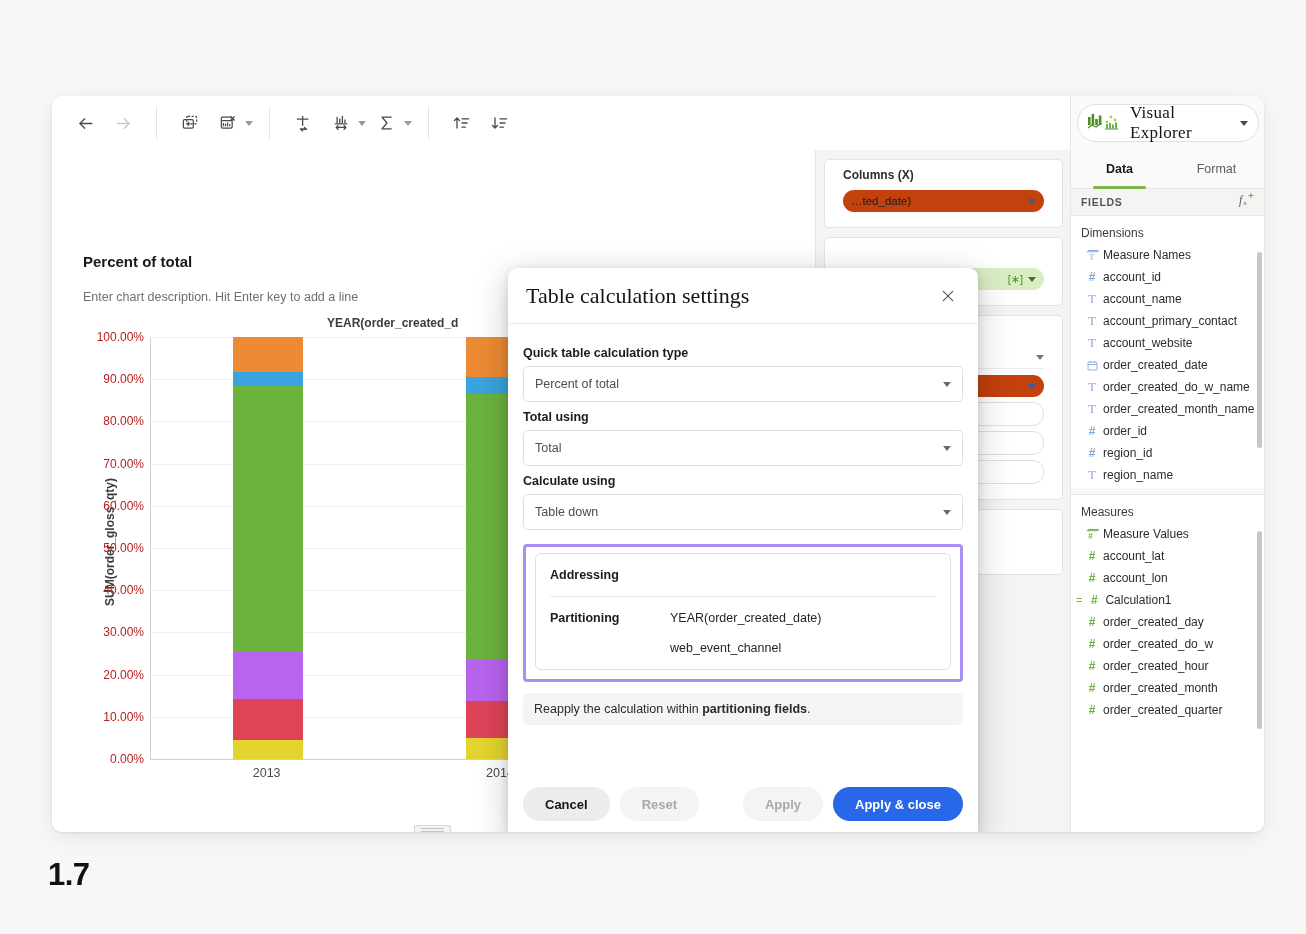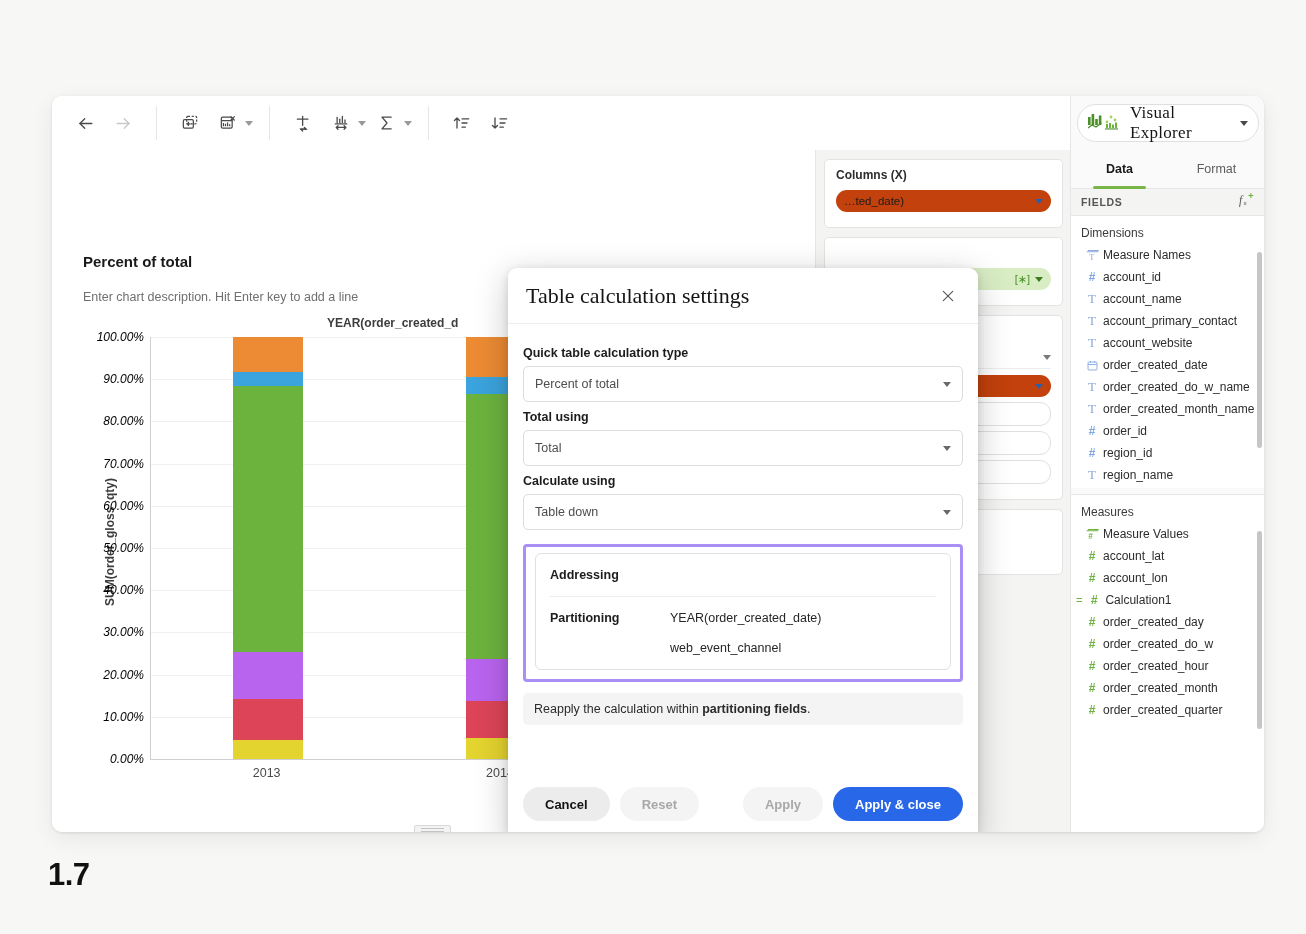--- a/index.html
+++ b/index.html
@@ -52,22 +52,22 @@
   #col-header{
     position:absolute;left:275px;top:166px;font-size:12px;font-weight:bold;color:#3d3d3d;
     white-space:nowrap;
   }
   #y-axis-title{
     position:absolute;left:-72px;top:385px;width:260px;text-align:center;
     transform:rotate(-90deg);transform-origin:center;
     font-size:12px;font-weight:bold;color:#3d3d3d;
   }
   .ytick{
-    position:absolute;right:0;font-size:12px;color:#000000;text-align:right;
-    width:78px;transform:translateY(-50%);font-style:italic;
+    position:absolute;right:0;font-size:12px;color:#b91c1c;text-align:right;
+    width:78px;transform:translateY(-50%);
   }
   #yticks-wrap{position:absolute;left:14px;top:0;width:78px;height:682px;}
   .ytick-dash{position:absolute;left:93px;width:5px;height:1px;background:#b9b9b9;}
   #plot{
     position:absolute;left:98px;top:187px;width:700px;height:422px;
     border-left:1px solid #cfcfcf;
   }
   .gridline{position:absolute;left:0;width:100%;height:1px;background:#efefef;}
   #xaxis-line{
     position:absolute;left:98px;top:609px;width:700px;height:1px;background:#cfcfcf;
@@ -87,21 +87,21 @@
     box-shadow:0 3px 0 #c4c4c4;
   }
 
   
   #shelves{
     position:absolute;left:763px;top:54px;width:255px;height:682px;
     background:#f4f4f2;border-left:1px solid #e6e6e6;padding:0;overflow:hidden;
   }
   .shelf-card{
     background:#fff;border:1px solid #e3e3e3;border-radius:5px;
-    margin:9px 8px;padding:8px 11px 10px;
+    margin:9px 8px;padding:8px 18px 10px;
   }
   .shelf-label{font-size:12px;font-weight:bold;color:#2d2d2d;margin-bottom:8px;}
   .pill{
     height:22px;border-radius:11px;display:flex;align-items:center;
     padding:0 8px;font-size:11.5px;color:#1c1c1c;white-space:nowrap;overflow:hidden;
     margin-bottom:5px;
   }
   .pill.dim{background:#c2410c;}
   .pill.mea{background:#d9edc5;}
   .pill .sp{flex:1;}

